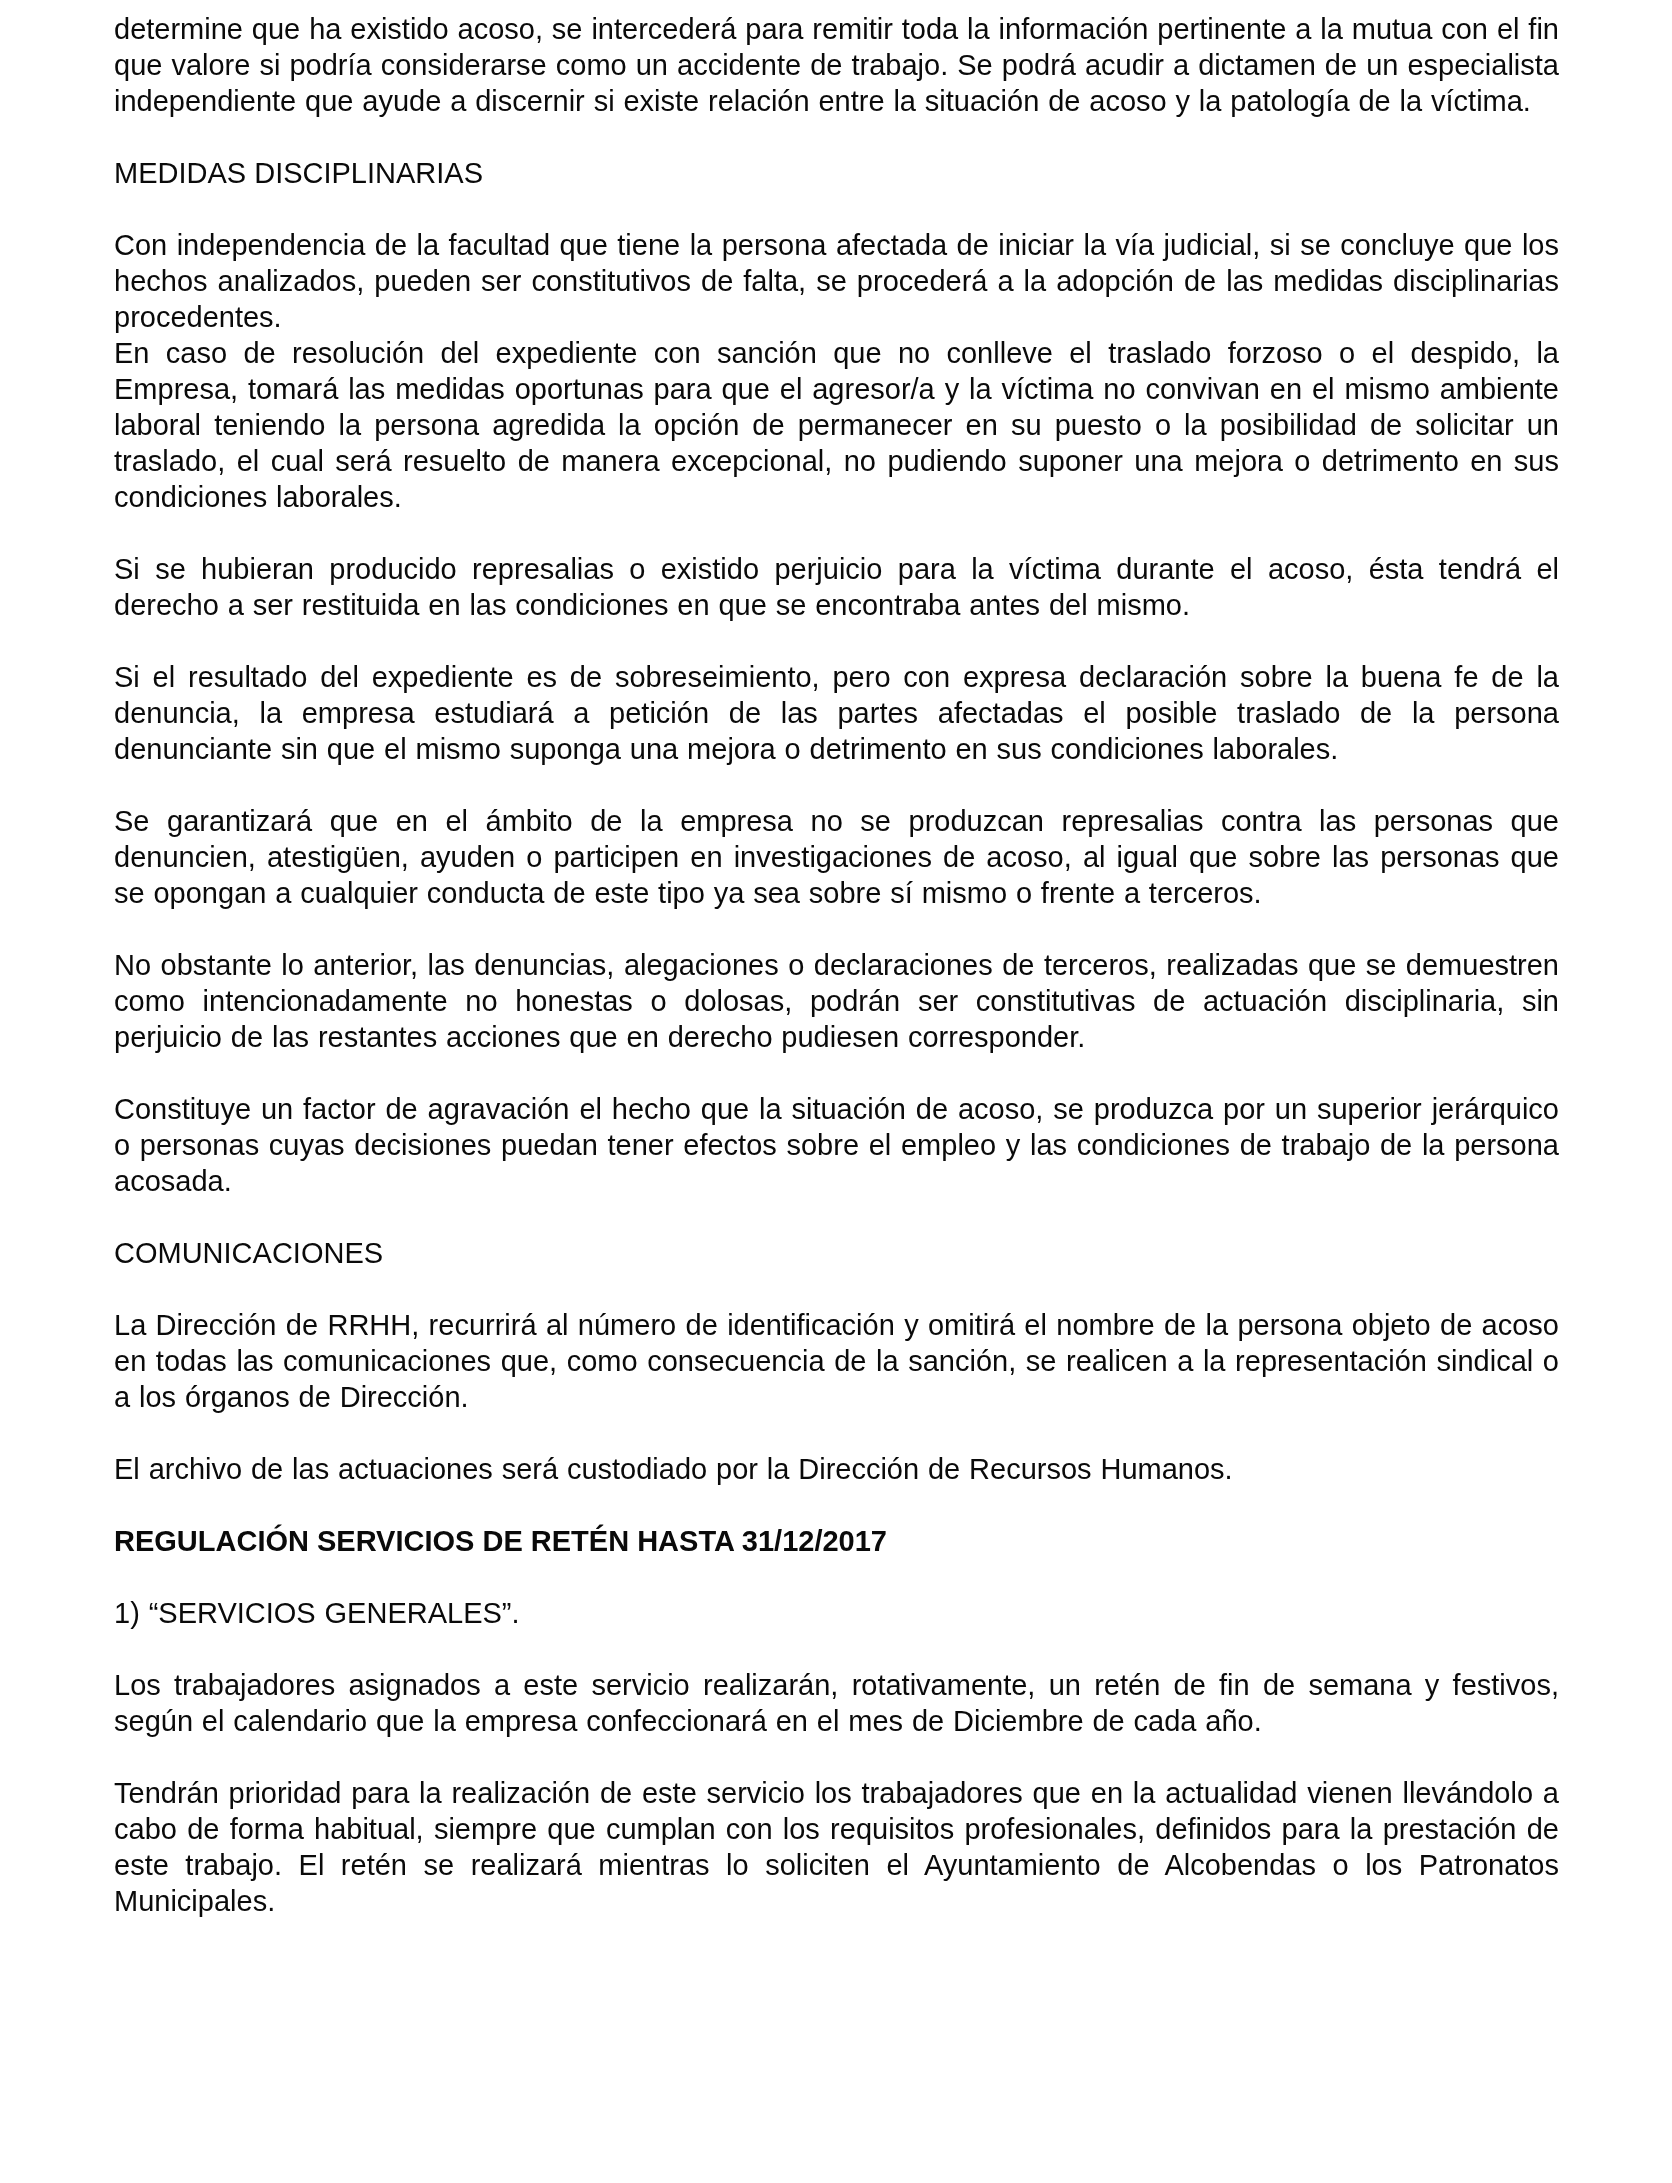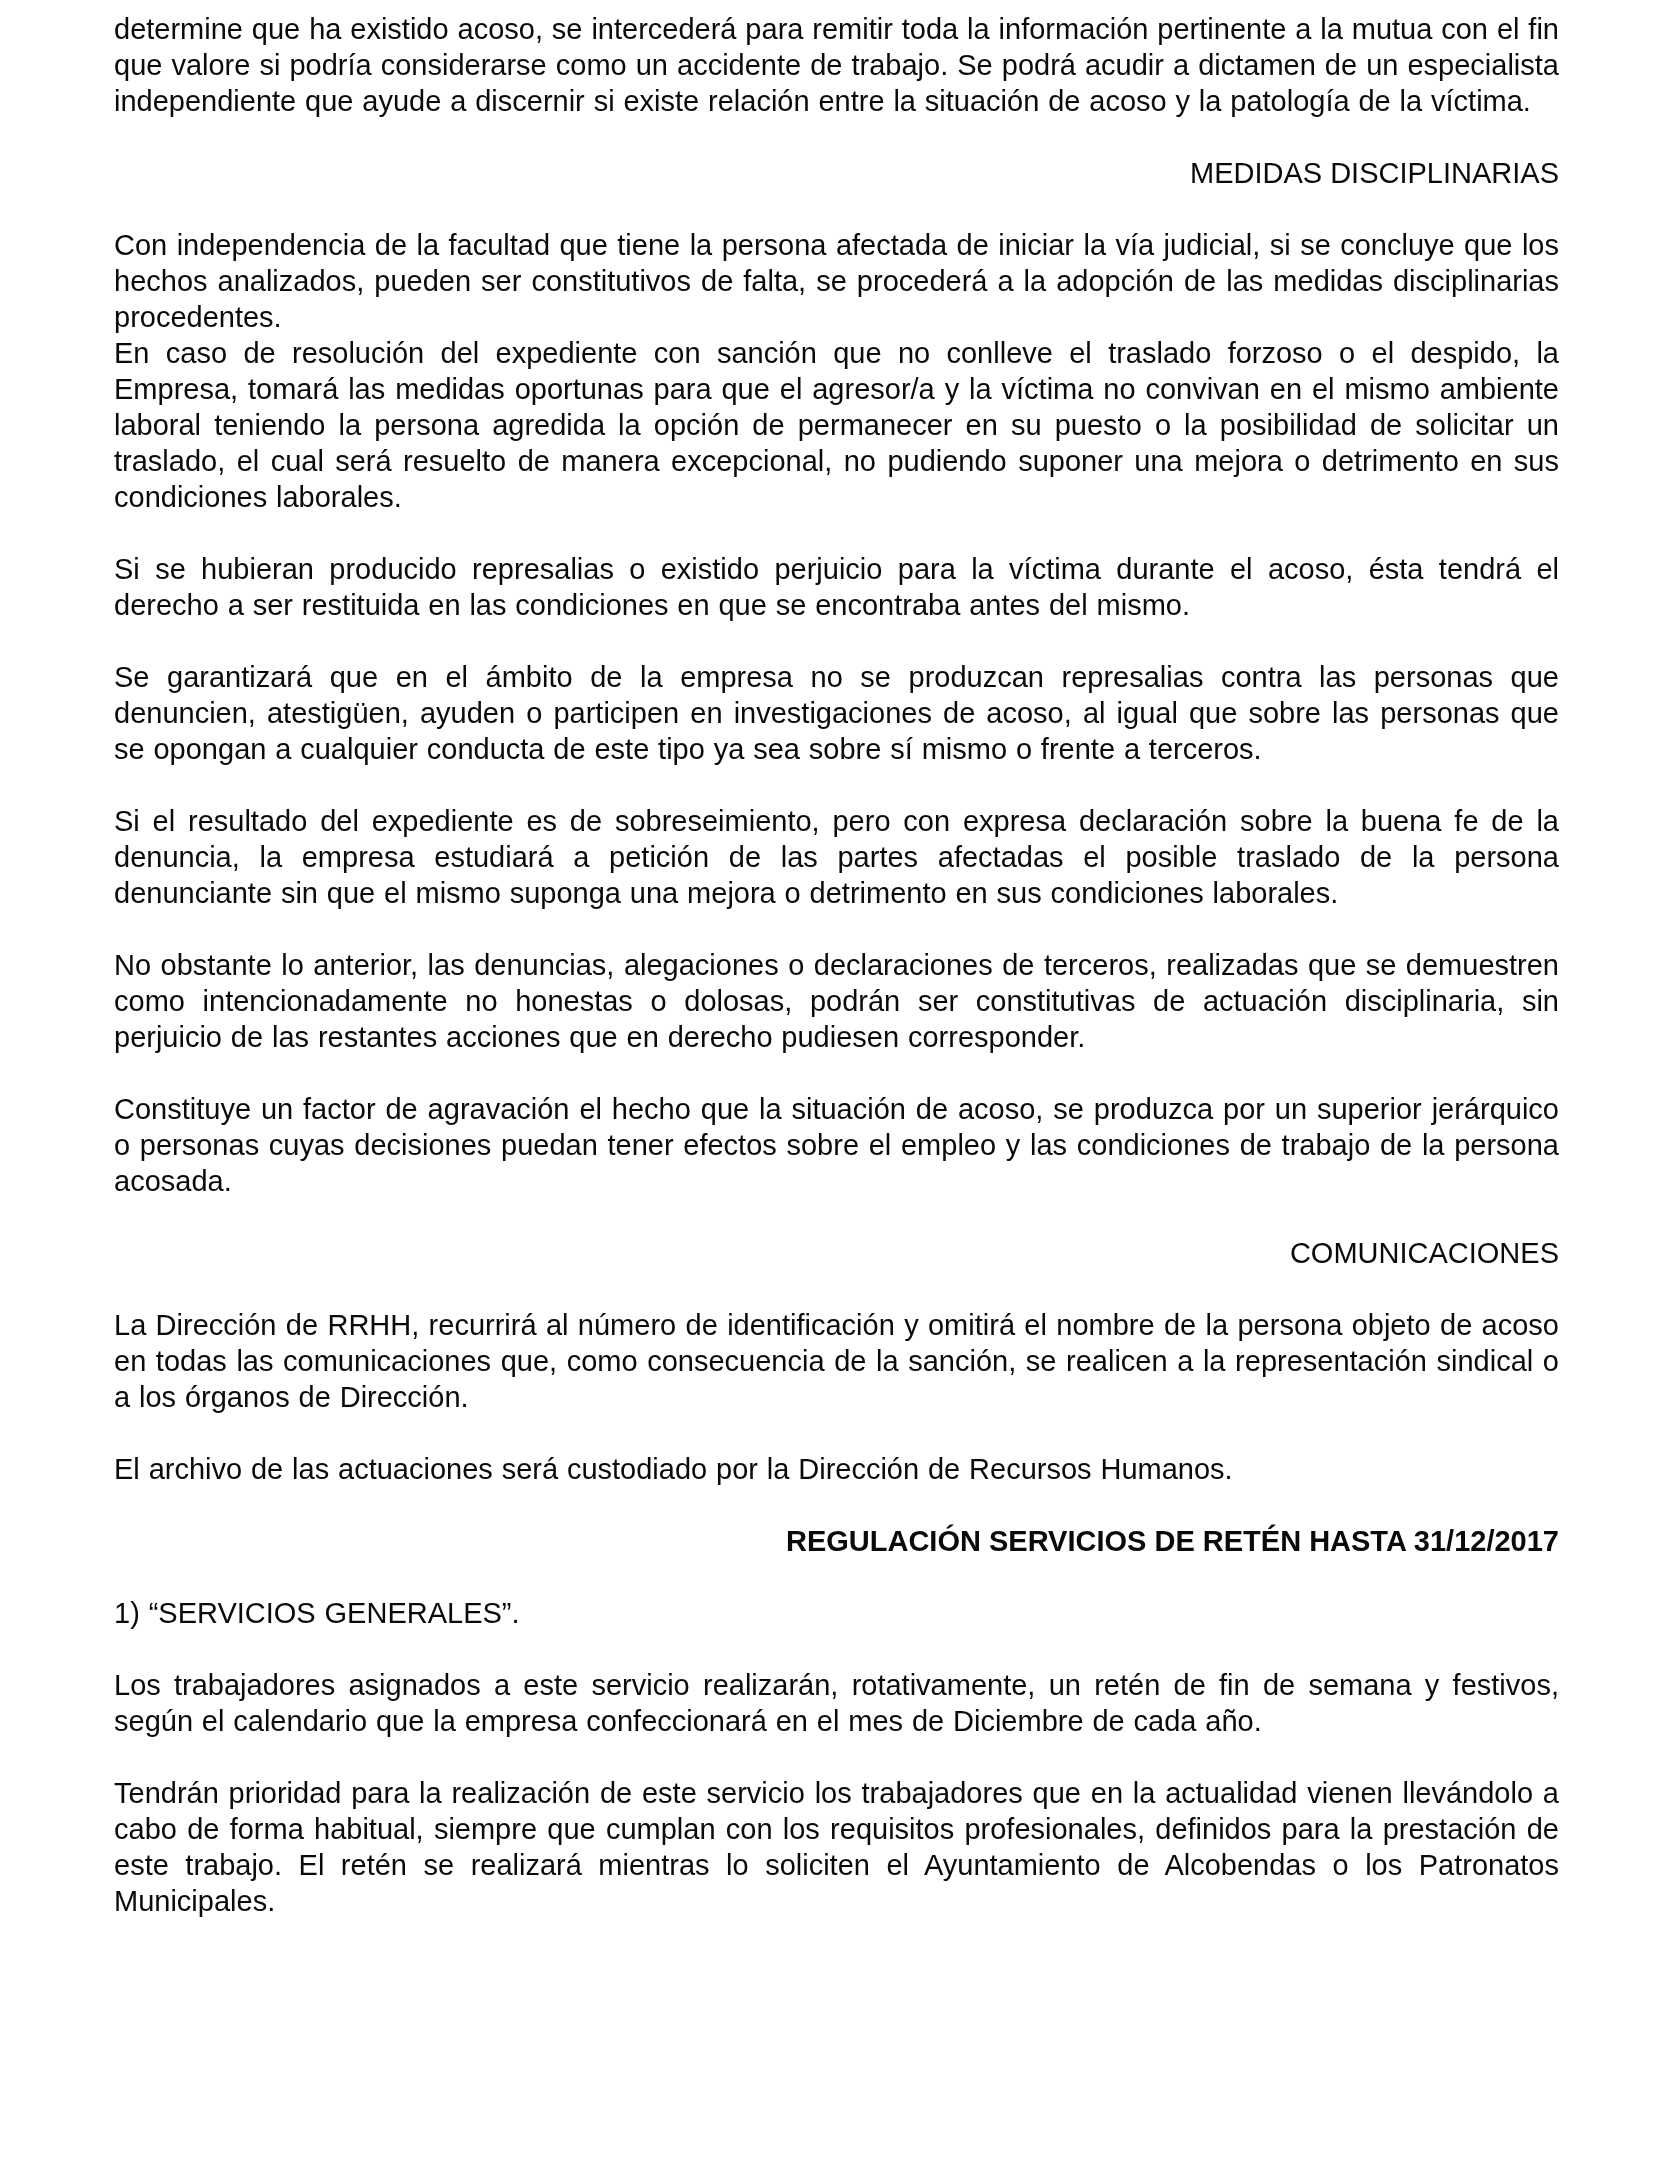--- a/index.html
+++ b/index.html
@@ -31,41 +31,41 @@
   .para.tight {
     margin-bottom: 0;
   }
   .para.left {
     text-align: left;
   }
   .heading {
     font-size: 29px;
     line-height: 36px;
     font-weight: normal;
-    text-align: right;
+    text-align: left;
     margin: 0 0 36px 0;
   }
   .heading.bold {
     font-weight: bold;
   }
   .space-before {
     margin-top: 36px;
   }
 </style>
 </head>
 <body>
 
 <main class="page">
     <p class="para">determine que ha existido acoso, se intercederá para remitir toda la información pertinente a la mutua con el fin que valore si podría considerarse como un accidente de trabajo. Se podrá acudir a dictamen de un especialista independiente que ayude a discernir si existe relación entre la situación de acoso y la patología de la víctima.</p>
     <h2 class="heading">MEDIDAS DISCIPLINARIAS</h2>
     <p class="para tight">Con independencia de la facultad que tiene la persona afectada de iniciar la vía judicial, si se concluye que los hechos analizados, pueden ser constitutivos de falta, se procederá a la adopción de las medidas disciplinarias procedentes.</p>
     <p class="para">En caso de resolución del expediente con sanción que no conlleve el traslado forzoso o el despido, la Empresa, tomará las medidas oportunas para que el agresor/a y la víctima no convivan en el mismo ambiente laboral teniendo la persona agredida la opción de permanecer en su puesto o la posibilidad de solicitar un traslado, el cual será resuelto de manera excepcional, no pudiendo suponer una mejora o detrimento en sus condiciones laborales.</p>
     <p class="para">Si se hubieran producido represalias o existido perjuicio para la víctima durante el acoso, ésta tendrá el derecho a ser restituida en las condiciones en que se encontraba antes del mismo.</p>
+    <p class="para">Si el resultado del expediente es de sobreseimiento, pero con expresa declaración sobre la buena fe de la denuncia, la empresa estudiará a petición de las partes afectadas el posible traslado de la persona denunciante sin que el mismo suponga una mejora o detrimento en sus condiciones laborales.</p>
     <p class="para">Se garantizará que en el ámbito de la empresa no se produzcan represalias contra las personas que denuncien, atestigüen, ayuden o participen en investigaciones de acoso, al igual que sobre las personas que se opongan a cualquier conducta de este tipo ya sea sobre sí mismo o frente a terceros.</p>
-    <p class="para">Si el resultado del expediente es de sobreseimiento, pero con expresa declaración sobre la buena fe de la denuncia, la empresa estudiará a petición de las partes afectadas el posible traslado de la persona denunciante sin que el mismo suponga una mejora o detrimento en sus condiciones laborales.</p>
     <p class="para">No obstante lo anterior, las denuncias, alegaciones o declaraciones de terceros, realizadas que se demuestren como intencionadamente no honestas o dolosas, podrán ser constitutivas de actuación disciplinaria, sin perjuicio de las restantes acciones que en derecho pudiesen corresponder.</p>
     <p class="para">Constituye un factor de agravación el hecho que la situación de acoso, se produzca por un superior jerárquico o personas cuyas decisiones puedan tener efectos sobre el empleo y las condiciones de trabajo de la persona acosada.</p>
     <h2 class="heading">COMUNICACIONES</h2>
     <p class="para">La Dirección de RRHH, recurrirá al número de identificación y omitirá el nombre de la persona objeto de acoso en todas las comunicaciones que, como consecuencia de la sanción, se realicen a la representación sindical o a los órganos de Dirección.</p>
     <p class="para left">El archivo de las actuaciones será custodiado por la Dirección de Recursos Humanos.</p>
     <h2 class="heading bold">REGULACIÓN SERVICIOS DE RETÉN HASTA 31/12/2017</h2>
     <p class="para left">1) “SERVICIOS GENERALES”.</p>
     <p class="para">Los trabajadores asignados a este servicio realizarán, rotativamente, un retén de fin de semana y festivos, según el calendario que la empresa confeccionará en el mes de Diciembre de cada año.</p>
     <p class="para">Tendrán prioridad para la realización de este servicio los trabajadores que en la actualidad vienen llevándolo a cabo de forma habitual, siempre que cumplan con los requisitos profesionales, definidos para la prestación de este trabajo. El retén se realizará mientras lo soliciten el Ayuntamiento de Alcobendas o los Patronatos Municipales.</p>
   </main>

